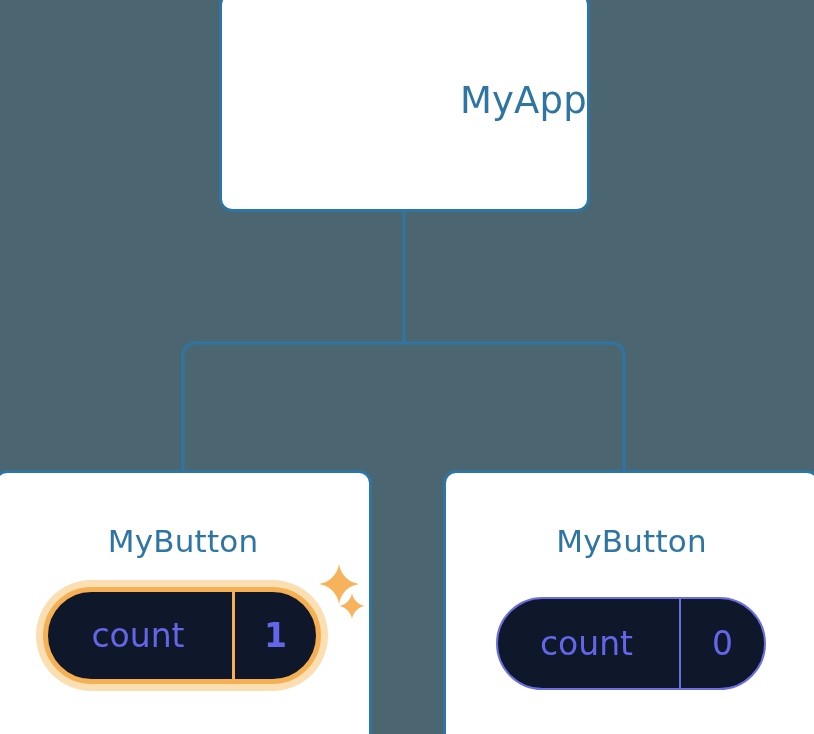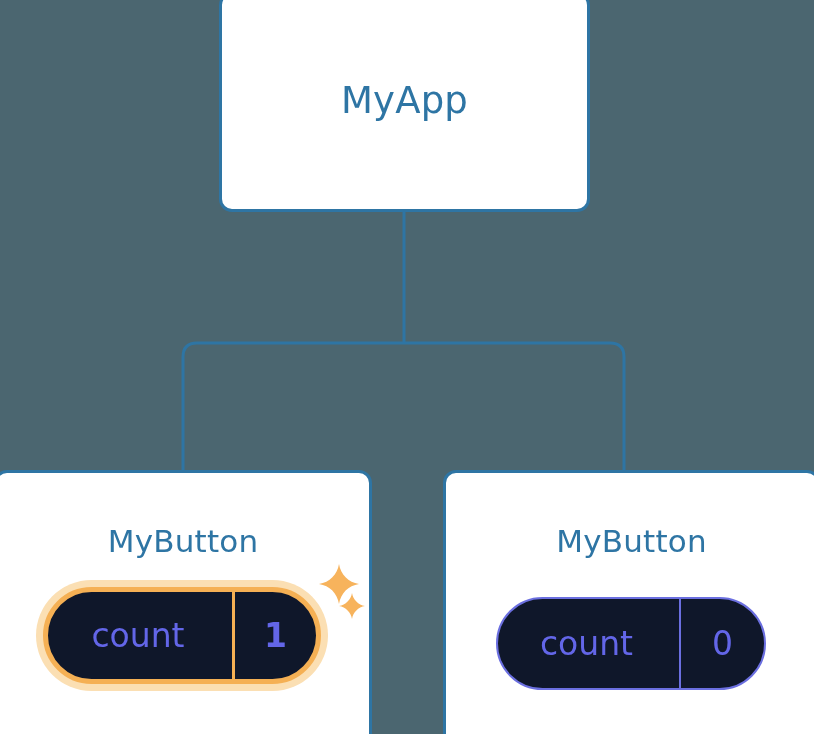--- a/index.html
+++ b/index.html
@@ -53,20 +53,21 @@
 
   #node-app {
     left: 219px;
     top: -8px;
     width: 371px;
     height: 220px;
   }
   #node-app .node-title {
     top: 84px;
     font-size: 37px;
+    text-align: right;
   }
 
   #node-btn-left {
     left: -6px;
     top: 470px;
     width: 378px;
     height: 276px;
   }
   #node-btn-right {
     left: 443px;

